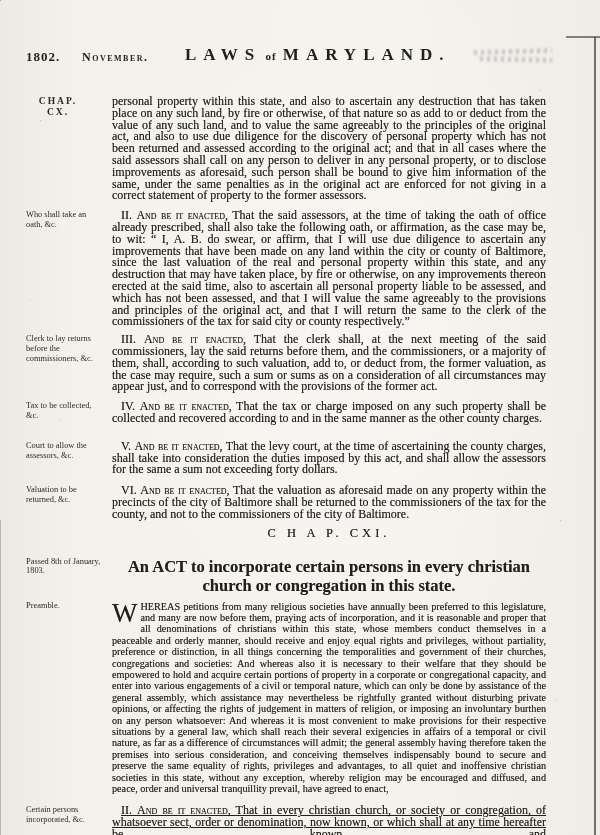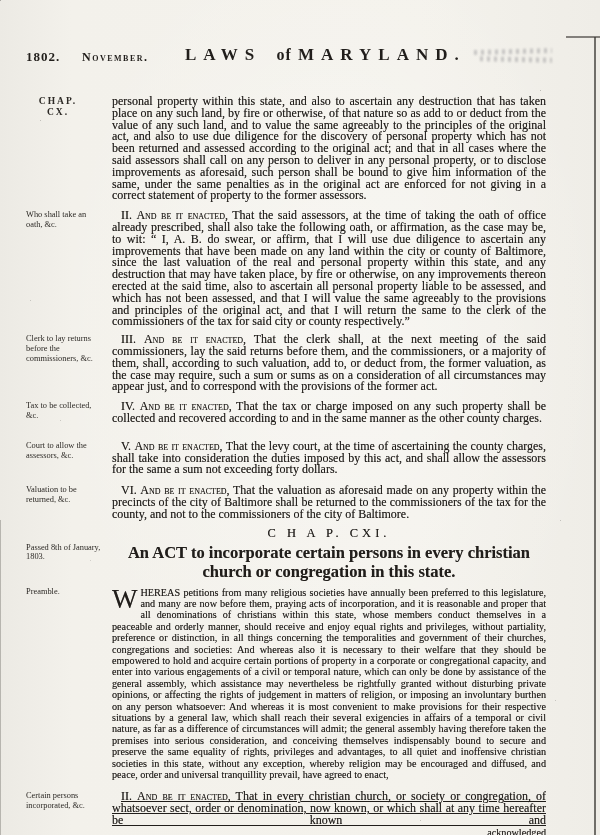--- a/index.html
+++ b/index.html
@@ -27,21 +27,21 @@
   
   .edge-right{position:absolute;left:594px;top:37px;bottom:0;width:2px;background:#3a3733;opacity:.7;}
   .edge-right-tick{position:absolute;left:566px;top:36px;width:34px;height:2px;background:#3a3733;opacity:.6;}
   .edge-left{position:absolute;left:0;top:520px;bottom:0;width:1px;background:#55524d;opacity:.35;}
 
   
   .hdr-year{position:absolute;left:26px;top:49px;font-size:13px;font-weight:bold;letter-spacing:1px;}
   .hdr-month{position:absolute;left:82px;top:50px;font-size:12px;font-variant:small-caps;font-weight:bold;letter-spacing:1.5px;}
   .hdr-title{position:absolute;left:185px;top:45px;font-size:17px;font-weight:bold;white-space:nowrap;}
   .hdr-title .wide{letter-spacing:7px;}
-  .hdr-title .of{font-size:16px;letter-spacing:1px;margin:0 2px 0 11px;}
+  .hdr-title .of{font-size:11px;letter-spacing:1px;margin:0 2px 0 0;}
   .stamp{position:absolute;left:474px;top:47px;width:78px;height:18px;opacity:.45;filter:blur(1.1px);}
   .stamp .s1,.stamp .s2{position:absolute;left:0;right:0;height:5px;
     background:repeating-linear-gradient(90deg, rgba(88,88,96,.65) 0 3px, rgba(0,0,0,0) 3px 7px);}
   .stamp .s1{top:2px;transform:rotate(-1.5deg);}
   .stamp .s2{top:10px;left:6px;transform:rotate(1deg);}
 
   
   .content{position:absolute;left:26px;top:96px;width:520px;}
   .sec{display:flex;align-items:flex-start;}
   .note{width:86px;flex:0 0 86px;box-sizing:border-box;padding-right:10px;
@@ -60,21 +60,21 @@
     text-shadow:0 0 .6px rgba(33,30,27,.5);}
   .preamble .para{font-size:10.2px;line-height:11.4px;}
   .dropcap{float:left;font-size:27px;line-height:21px;padding:2px 3px 0 0;font-weight:normal;}
   .catchword-row{display:flex;}
   .catchword{flex:1;text-align:right;font-size:10.2px;line-height:11.8px;
     text-shadow:0 0 .5px rgba(33,30,27,.55);}
 
   
   .mb8{margin-bottom:8px;}  .mb6{margin-bottom:6px;}  .mb9{margin-bottom:9px;justify-content:flex-end;}
   .mb16{margin-bottom:16px;} .mb5{margin-bottom:5px;} .mb11{margin-bottom:11px;}
-  .mb2{margin-bottom:2px;}
+  .mb2{margin-bottom:16px;}
 </style>
 </head>
 <body>
 
 <div class="page">
   <div class="speck"></div>
   <div class="edge-right"></div>
   <div class="edge-right-tick"></div>
   <div class="edge-left"></div>
 

